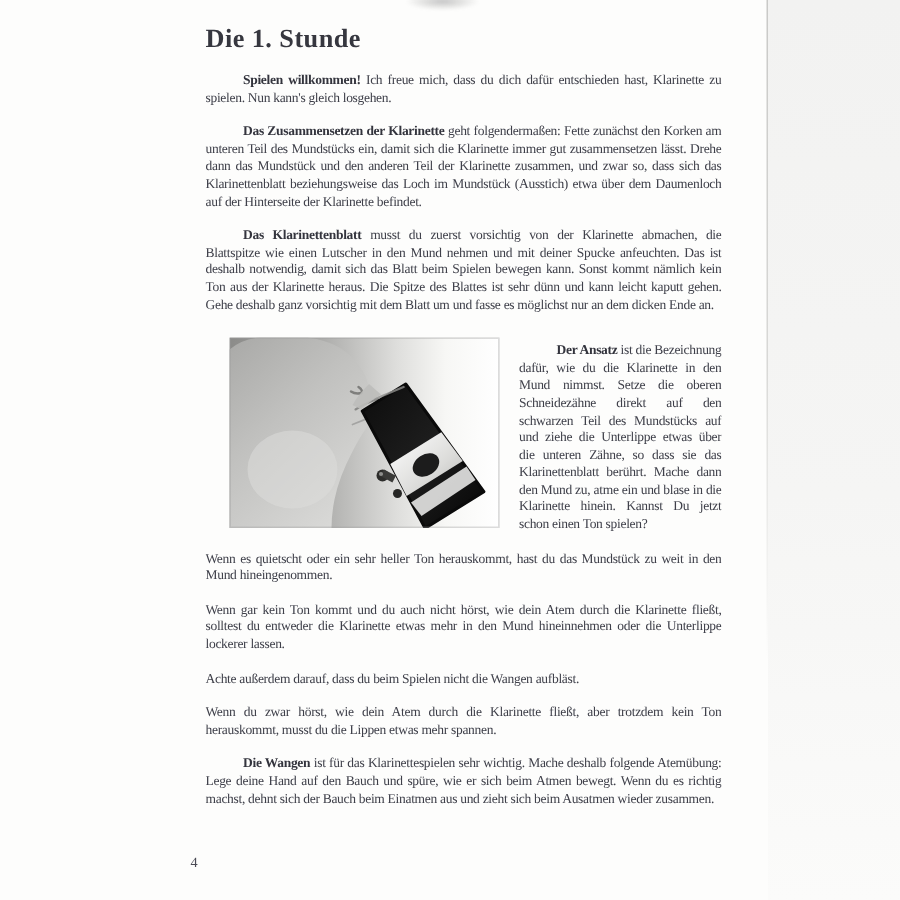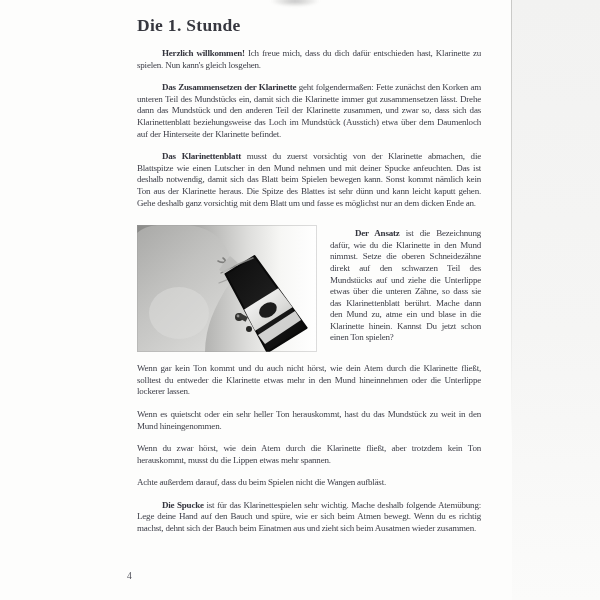--- a/index.html
+++ b/index.html
@@ -19,41 +19,41 @@
     background:radial-gradient(ellipse at center,rgba(110,110,110,.38),rgba(0,0,0,0) 70%);
     filter:blur(1px);}
   .content{position:absolute;left:137px;top:14px;width:344px;height:580px;overflow:hidden;}
   .title{font-size:17.5px;line-height:22px;font-weight:bold;margin:0 0 12px 0;
     color:#36373f;letter-spacing:.3px;}
   p{font-size:9px;line-height:11.6px;letter-spacing:-0.2px;
     text-align:justify;margin:0 0 11px 0;}
   p.indent{text-indent:25px;}
   p.tight{margin-bottom:16px;}
   b{color:#33343d;}
-  .media-row{display:flex;gap:13px;margin:2px 0 11px 0;}
+  .media-row{display:flex;gap:13px;margin:2px 0 11px 16px;}
   .photo{width:180px;height:127px;flex:none;background:#cfcfcd;}
   .photo svg{display:block;width:180px;height:127px;}
   .side-col{flex:1;min-width:0;}
   .side-col p{margin:3px 0 0 0;}
   .page-number{position:absolute;left:127px;top:571px;font-size:9.5px;color:#4a4b55;}
 </style>
 </head>
 <body>
 
 <div class="page">
 
   <div class="scan-strip"></div>
   <div class="scan-line"></div>
   <div class="scan-smudge"></div>
 
   <div class="content">
 
     <h1 class="title">Die 1. Stunde</h1>
 
-    <p class="indent"><b>Herzlich willkommen!</b><span> Ich freue mich, dass du dich dafür entschieden hast, Klarinette zu spielen. Nun kann's gleich losgehen.</span></p>
+    <p class="indent"><b>Spielen willkommen!</b><span> Ich freue mich, dass du dich dafür entschieden hast, Klarinette zu spielen. Nun kann's gleich losgehen.</span></p>
 
     <p class="indent"><b>Das Zusammensetzen der Klarinette</b><span> geht folgendermaßen: Fette zunächst den Korken am unteren Teil des Mundstücks ein, damit sich die Klarinette immer gut zusammensetzen lässt. Drehe dann das Mundstück und den anderen Teil der Klarinette zusammen, und zwar so, dass sich das Klarinettenblatt beziehungsweise das Loch im Mundstück (Ausstich) etwa über dem Daumenloch auf der Hinterseite der Klarinette befindet.</span></p>
 
     <p class="indent tight"><b>Das Klarinettenblatt</b><span> musst du zuerst vorsichtig von der Klarinette abmachen, die Blattspitze wie einen Lutscher in den Mund nehmen und mit deiner Spucke anfeuchten. Das ist deshalb notwendig, damit sich das Blatt beim Spielen bewegen kann. Sonst kommt nämlich kein Ton aus der Klarinette heraus. Die Spitze des Blattes ist sehr dünn und kann leicht kaputt gehen. Gehe deshalb ganz vorsichtig mit dem Blatt um und fasse es möglichst nur an dem dicken Ende an.</span></p>
 
 
     <div class="media-row">
       <div class="photo">
         <svg viewBox="0 0 180 127" xmlns="http://www.w3.org/2000/svg">
           <defs>
@@ -108,27 +108,27 @@
           <path d="M88,48 Q94,42 101,38 L93,31 Q86,38 82,45 Z" fill="#bcbcba" opacity="0.9"></path>
 
           <rect x="0.5" y="0.5" width="179" height="126" fill="none" stroke="#9c9c9a" stroke-opacity="0.35" stroke-width="1"></rect>
         </svg>
       </div>
       <div class="side-col">
         <p class="indent"><b>Der Ansatz</b><span> ist die Bezeichnung dafür, wie du die Klarinette in den Mund nimmst. Setze die oberen Schneidezähne direkt auf den schwarzen Teil des Mundstücks auf und ziehe die Unterlippe etwas über die unteren Zähne, so dass sie das Klarinettenblatt berührt. Mache dann den Mund zu, atme ein und blase in die Klarinette hinein. Kannst Du jetzt schon einen Ton spielen?</span></p>
       </div>
     </div>
 
+    <p>Wenn es quietscht oder ein sehr heller Ton herauskommt, hast du das Mundstück zu weit in den Mund hineingenommen.</p>
+
     <p>Wenn gar kein Ton kommt und du auch nicht hörst, wie dein Atem durch die Klarinette fließt, solltest du entweder die Klarinette etwas mehr in den Mund hineinnehmen oder die Unterlippe lockerer lassen.</p>
 
-    <p>Wenn es quietscht oder ein sehr heller Ton herauskommt, hast du das Mundstück zu weit in den Mund hineingenommen.</p>
+    <p>Achte außerdem darauf, dass du beim Spielen nicht die Wangen aufbläst.</p>
 
     <p>Wenn du zwar hörst, wie dein Atem durch die Klarinette fließt, aber trotzdem kein Ton herauskommt, musst du die Lippen etwas mehr spannen.</p>
 
-    <p>Achte außerdem darauf, dass du beim Spielen nicht die Wangen aufbläst.</p>
-
-    <p class="indent"><b>Die Spucke</b><span> ist für das Klarinettespielen sehr wichtig. Mache deshalb folgende Atemübung: Lege deine Hand auf den Bauch und spüre, wie er sich beim Atmen bewegt. Wenn du es richtig machst, dehnt sich der Bauch beim Einatmen aus und zieht sich beim Ausatmen wieder zusammen.</span></p>
+    <p class="indent"><b>Die Wangen</b><span> ist für das Klarinettespielen sehr wichtig. Mache deshalb folgende Atemübung: Lege deine Hand auf den Bauch und spüre, wie er sich beim Atmen bewegt. Wenn du es richtig machst, dehnt sich der Bauch beim Einatmen aus und zieht sich beim Ausatmen wieder zusammen.</span></p>
 
   </div>
 
   <div class="page-number">4</div>
 
 </div>
 
 </body></html>

